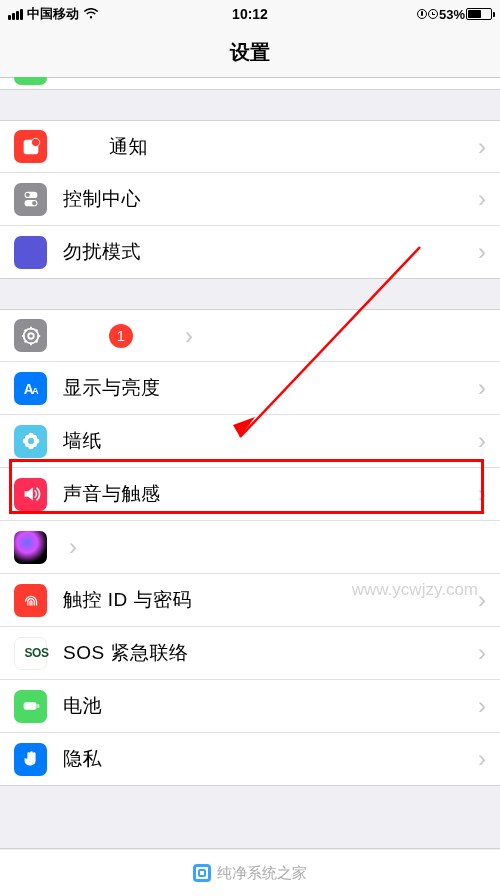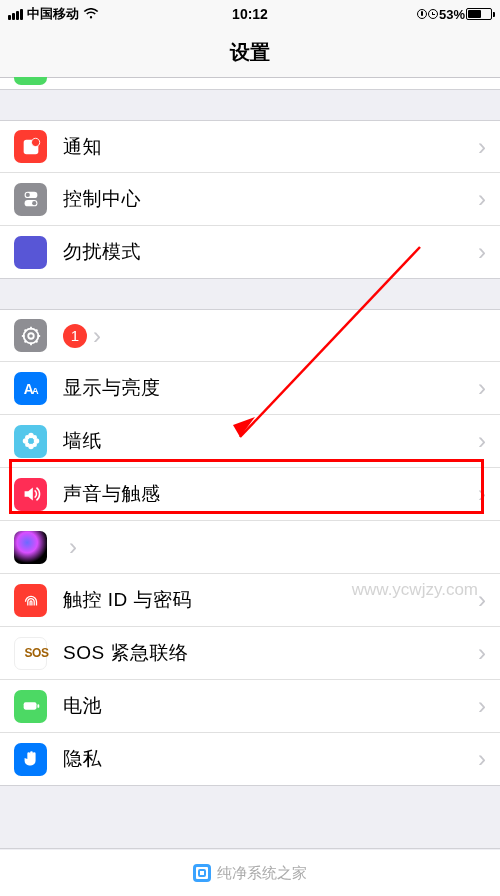--- a/index.html
+++ b/index.html
@@ -25,21 +25,21 @@
 
   
   .header { height: 50px; background: #f8f8f8; border-bottom: 0.5px solid #c8c7cc; display:flex; align-items:center; justify-content:center; font-size: 20px; font-weight: 600; }
 
   .content { width:100%; }
 
   .group-gap { height: 30px; }
 
   .cell { height: 53px; background: #fff; display:flex; align-items:center; padding: 0 14px; position: relative; border-bottom: 0.5px solid #e0e0e0; }
   .cell:last-child { border-bottom: 0.5px solid #d1d1d6; }
-  .group > .cell:first-child { border-top: 0.5px solid #d1d1d6; }
+  .group > .cell:first-child { border-top: 0.5px solid #d1d1d6; gap: 46px; }
   .icon { width: 33px; height: 33px; border-radius: 7px; display:flex; align-items:center; justify-content:center; flex-shrink:0; margin-right: 16px; }
   .label { font-size: 19px; flex: 1; letter-spacing: 0.5px;}
   .chev { color: #c7c7cc; font-size: 24px; font-weight:300; margin-left: 6px; }
   .badge { min-width: 24px; height: 24px; border-radius: 12px; background: #ff3b30; color:#fff; font-size: 15px; display:flex; align-items:center; justify-content:center; font-weight:500; padding:0 6px;}
 
   
   .partial-top { height: 12px; background:#fff; border-bottom:0.5px solid #d1d1d6; position:relative; }
   .partial-top .icon-stub { position:absolute; left:14px; bottom:4px; width:33px; height:8px; background:#4cd964; border-radius: 0 0 7px 7px; }
 
   
@@ -47,21 +47,21 @@
   .bg-grey  { background: #8e8e93; }
   .bg-purple{ background: #5856d6; }
   .bg-blue  { background: #007aff; }
   .bg-teal  { background: #54c7eb; }
   .bg-pink  { background: #ff2d55; }
   .bg-dark  { background: radial-gradient(circle at 40% 35%, #6b6bff 0%, #d84fff 35%, #000 70%); }
   .bg-green { background: #4cd964; }
   .bg-sos   { background: #fff; border:1px solid #eee; }
 
   .icon svg { width: 22px; height: 22px; }
-  .icon.bg-sos { color:#a16207; font-weight:700; font-size:12px; letter-spacing:-0.5px;padding-left:12px;}
+  .icon.bg-sos { color:#14532d; font-weight:700; font-size:12px; letter-spacing:-0.5px;padding-left:12px;}
 
   
   .anno-box { position:absolute; border: 3px solid #ff0000; pointer-events:none; left:9px; width:475px; top:459px; height:55px; }
   .anno-arrow { position:absolute; pointer-events:none; left:225px; top:242px; width:200px; height:210px; }
 
   
   .wm { position:absolute; font-size:17px; color:#ccc; pointer-events:none; opacity:0.85; font-family: Arial, sans-serif;}
   .wm1 { right: 22px; top: 580px; }
   .footer { position:absolute; bottom:0; left:0; right:0; height:46px; background:#fff; display:flex; align-items:center; justify-content:center; color:#aaa; font-size:15px; gap:6px;}
   .footer .logo { width:18px;height:18px; border:3px solid #3aa3ff; border-radius:4px; position:relative;}

